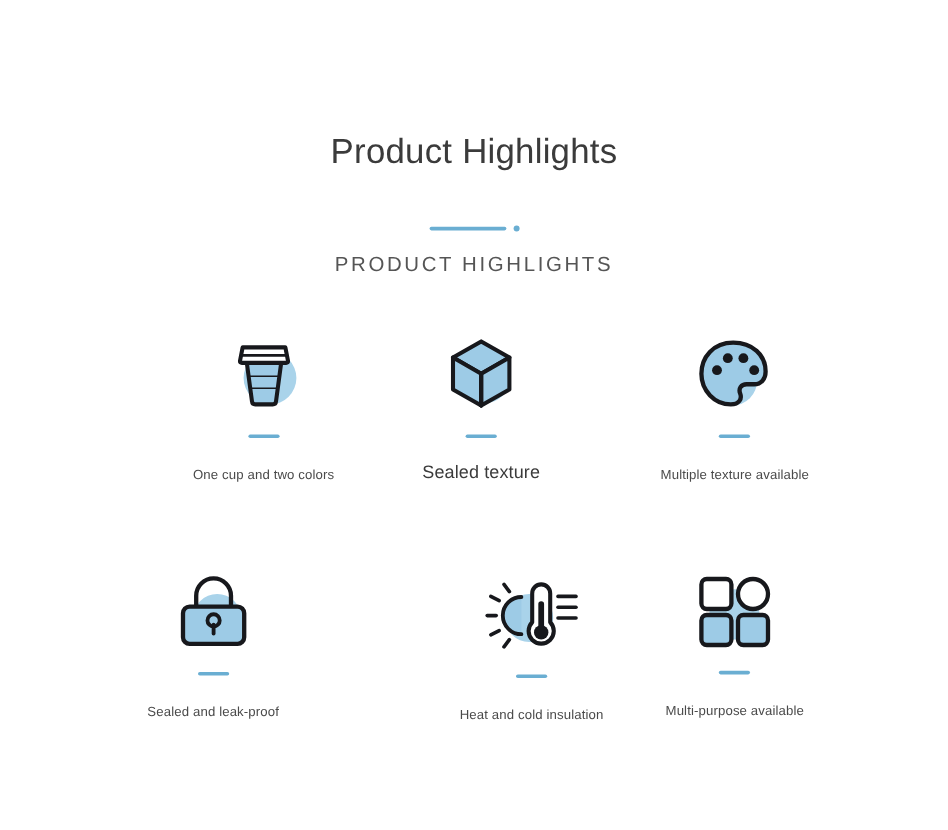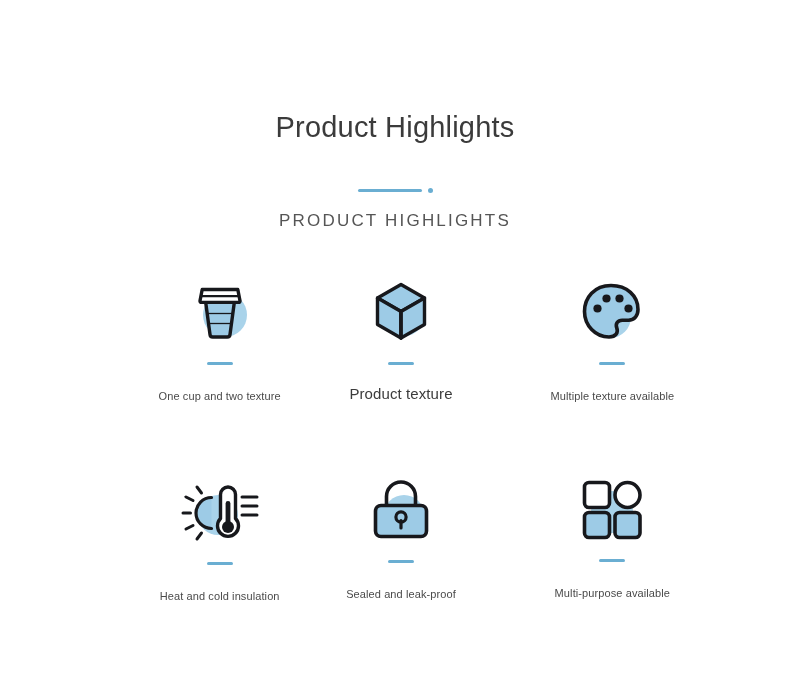--- a/index.html
+++ b/index.html
@@ -152,59 +152,76 @@
           <path d="M22.5 26 L51.5 26 L47 59.5 Q46.8 62 44.3 62 L29.7 62 Q27.2 62 27 59.5 Z" fill="#9dcbe6" stroke="#17181c" stroke-width="3.4" stroke-linejoin="round"></path>
 
           <line x1="24.1" y1="38.5" x2="49.9" y2="38.5" stroke="#17181c" stroke-width="1.3"></line>
           <line x1="25.3" y1="48.5" x2="48.7" y2="48.5" stroke="#17181c" stroke-width="1.3"></line>
 
           <path d="M19.2 14.5 L54.8 14.5 L57 25.8 Q57.2 27.4 55.4 27.4 L18.6 27.4 Q16.8 27.4 17 25.8 Z" fill="#ffffff" stroke="#17181c" stroke-width="3.4" stroke-linejoin="round"></path>
           <line x1="18.1" y1="21.2" x2="55.9" y2="21.2" stroke="#17181c" stroke-width="2.2"></line>
         </svg>
       </div>
       <div class="feature-bar"></div>
-      <div class="feature-label">One cup and two texture</div>
+      <div class="feature-label">One cup and two colors</div>
     </div>
 
     <div class="feature cell-1">
       <div class="feature-icon">
         <svg width="74" height="74" viewBox="0 0 74 74">
           <circle cx="40" cy="40" r="21" fill="#a9d3ea"></circle>
 
           <path d="M37 9.5 L60.5 23 L37 36.5 L13.5 23 Z" fill="#9dcbe6" stroke="#17181c" stroke-width="3.4" stroke-linejoin="round"></path>
 
           <path d="M13.5 23 L13.5 49.5 L37 63 L37 36.5 Z" fill="#9dcbe6" stroke="#17181c" stroke-width="3.4" stroke-linejoin="round"></path>
 
           <path d="M60.5 23 L60.5 49.5 L37 63 L37 36.5 Z" fill="#9dcbe6" stroke="#17181c" stroke-width="3.4" stroke-linejoin="round"></path>
 
           <path d="M37 36.5 L37 63" stroke="#17181c" stroke-width="3.4" stroke-linecap="round"></path>
           <path d="M24 42 L24 56" stroke="#17181c" stroke-width="0"></path>
         </svg>
       </div>
       <div class="feature-bar"></div>
-      <div class="feature-label large">Product texture</div>
+      <div class="feature-label large">Sealed texture</div>
     </div>
 
     <div class="feature cell-2">
       <div class="feature-icon">
         <svg width="74" height="74" viewBox="0 0 74 74">
           <circle cx="35" cy="42" r="21" fill="#a9d3ea"></circle>
           <path d="M36 10.5 C19.5 10.5 9.5 22.5 9.5 36.5 C9.5 50.5 20.5 62 34 62
                    C41 62 43.5 57.5 41.8 53 C40.2 48.8 42.6 45.2 47.2 45.2
                    L53.5 45.2 C59.5 45.2 63 40.5 63 34.5 C63 20.8 52 10.5 36 10.5 Z" fill="#9dcbe6" stroke="#17181c" stroke-width="3.6" stroke-linejoin="round"></path>
           <circle cx="22.5" cy="33.5" r="4.1" fill="#17181c"></circle>
           <circle cx="31.5" cy="23.5" r="4.1" fill="#17181c"></circle>
           <circle cx="44.5" cy="23.5" r="4.1" fill="#17181c"></circle>
           <circle cx="53.5" cy="33.5" r="4.1" fill="#17181c"></circle>
         </svg>
       </div>
       <div class="feature-bar"></div>
       <div class="feature-label">Multiple texture available</div>
     </div>
 
+    <div class="feature cell-4">
+      <div class="feature-icon">
+        <svg width="74" height="74" viewBox="0 0 74 74">
+          <circle cx="40" cy="42" r="20" fill="#a9d3ea"></circle>
+
+          <path d="M22.5 33 L22.5 23.5 A14.5 14.5 0 0 1 51.5 23.5 L51.5 33" fill="none" stroke="#17181c" stroke-width="3.6" stroke-linecap="round"></path>
+
+          <rect x="11.5" y="32.5" width="51" height="31" rx="5.5" fill="#9dcbe6" stroke="#17181c" stroke-width="3.6"></rect>
+
+          <circle cx="37" cy="44" r="5.1" fill="none" stroke="#17181c" stroke-width="3.2"></circle>
+          <path d="M37 47.5 L37 55" stroke="#17181c" stroke-width="3.2" stroke-linecap="round"></path>
+        </svg>
+      </div>
+      <div class="feature-bar"></div>
+      <div class="feature-label">Sealed and leak-proof</div>
+    </div>
+
     <div class="feature cell-3">
       <div class="feature-icon">
         <svg width="84" height="74" viewBox="0 0 84 74">
           <circle cx="40" cy="40" r="20" fill="#a9d3ea"></circle>
 
           <path d="M33.5 22.5 A14.5 14.5 0 1 0 33.5 53.5" fill="#9dcbe6" stroke="#17181c" stroke-width="3.2" stroke-linecap="round"></path>
 
           <g stroke="#17181c" stroke-width="3" stroke-linecap="round">
             <line x1="19" y1="12" x2="23.5" y2="18"></line>
             <line x1="8" y1="22" x2="15" y2="25.5"></line>
@@ -222,37 +239,20 @@
             <line x1="64" y1="22" x2="79" y2="22"></line>
             <line x1="64" y1="31" x2="79" y2="31"></line>
             <line x1="64" y1="40" x2="79" y2="40"></line>
           </g>
         </svg>
       </div>
       <div class="feature-bar"></div>
       <div class="feature-label">Heat and cold insulation</div>
     </div>
 
-    <div class="feature cell-4">
-      <div class="feature-icon">
-        <svg width="74" height="74" viewBox="0 0 74 74">
-          <circle cx="40" cy="42" r="20" fill="#a9d3ea"></circle>
-
-          <path d="M22.5 33 L22.5 23.5 A14.5 14.5 0 0 1 51.5 23.5 L51.5 33" fill="none" stroke="#17181c" stroke-width="3.6" stroke-linecap="round"></path>
-
-          <rect x="11.5" y="32.5" width="51" height="31" rx="5.5" fill="#9dcbe6" stroke="#17181c" stroke-width="3.6"></rect>
-
-          <circle cx="37" cy="44" r="5.1" fill="none" stroke="#17181c" stroke-width="3.2"></circle>
-          <path d="M37 47.5 L37 55" stroke="#17181c" stroke-width="3.2" stroke-linecap="round"></path>
-        </svg>
-      </div>
-      <div class="feature-bar"></div>
-      <div class="feature-label">Sealed and leak-proof</div>
-    </div>
-
     <div class="feature cell-5">
       <div class="feature-icon">
         <svg width="74" height="74" viewBox="0 0 74 74">
           <circle cx="37" cy="40" r="21" fill="#a9d3ea"></circle>
           <rect x="9.5" y="10.5" width="25" height="25" rx="4.5" fill="#ffffff" stroke="#17181c" stroke-width="3.6"></rect>
           <circle cx="52.5" cy="23" r="12.5" fill="#ffffff" stroke="#17181c" stroke-width="3.6"></circle>
           <rect x="9.5" y="40.5" width="25" height="25" rx="4.5" fill="#9dcbe6" stroke="#17181c" stroke-width="3.6"></rect>
           <rect x="40" y="40.5" width="25" height="25" rx="4.5" fill="#9dcbe6" stroke="#17181c" stroke-width="3.6"></rect>
         </svg>
       </div>

